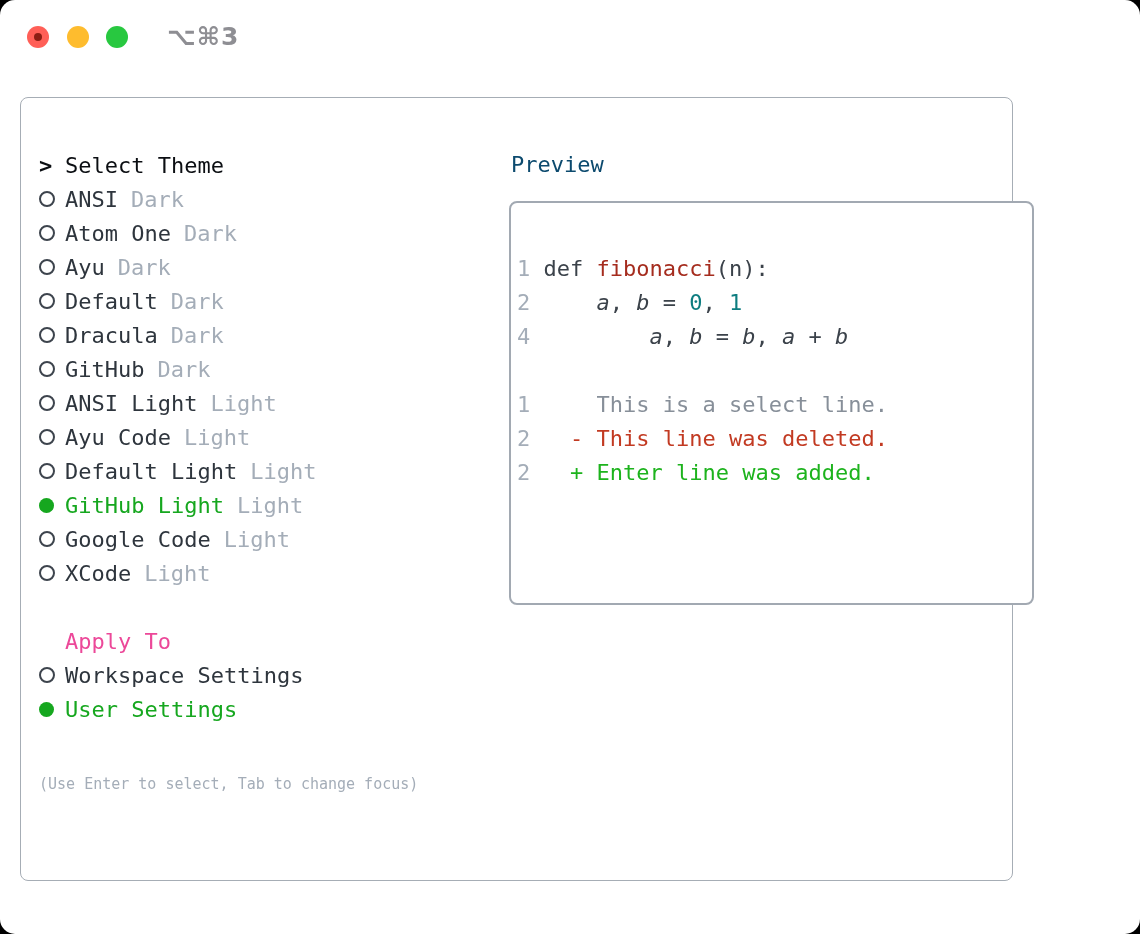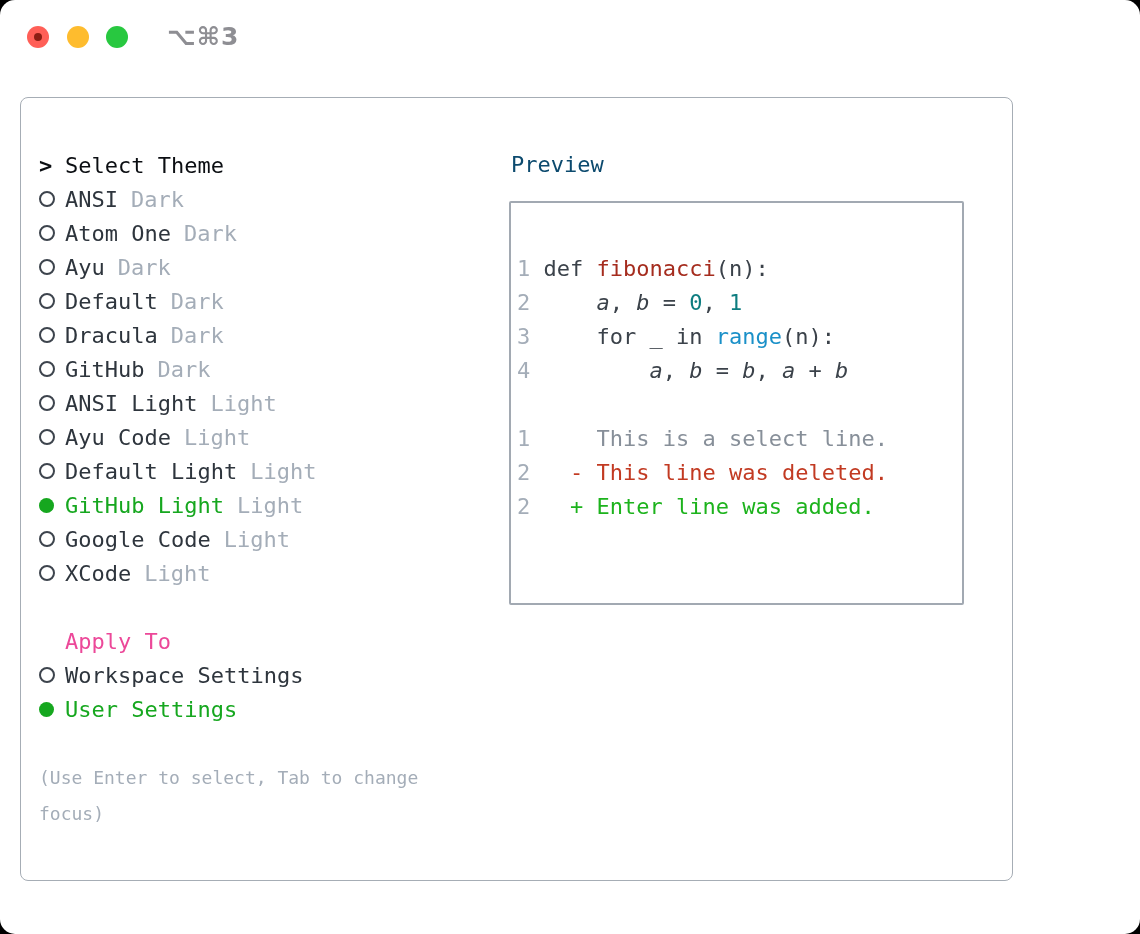--- a/index.html
+++ b/index.html
@@ -30,29 +30,29 @@
   .marker{width:26px;display:flex;align-items:center;flex:none;}
   .prompt{color:#0b0e12;font-weight:bold;}
   .header-label{color:#0b0e12;font-weight:normal;}
   .radio{width:12px;height:12px;border:2px solid #3d444d;border-radius:50%;box-sizing:content-box;}
   .radio.on{width:15px;height:15px;border:none;background:var(--accent-green);}
   .item-label{color:#2e353d;text-align:right;}
   .item-label.sel{color:var(--accent-green);}
   .suffix{color:var(--muted-gray);margin-left:13px;}
   .apply-label{color:#ec4899;}
   .spacer34{height:34px;}
-  .hint{width:410px;line-height:36px;color:var(--muted-gray);font-size:18px;white-space:pre-wrap;}
+  .hint{width:410px;line-height:48px;color:var(--muted-gray);font-size:15px;white-space:pre-wrap;}
   
   .preview-header{
     position:absolute;left:480px;top:50px;height:34px;line-height:34px;
     font-size:22px;font-weight:normal;color:#0c4a6e;margin-left:10px;
   }
   .preview-box{
-    position:absolute;left:488px;top:103px;width:455px;height:404px;
-    border:2px solid #a2a9b2;border-radius:2px;box-sizing:border-box;background:#fff;
+    position:absolute;left:488px;top:103px;width:525px;height:404px;
+    border:2px solid #a2a9b2;border-radius:8px;box-sizing:border-box;background:#fff;
     padding:49px 0 0 6px;overflow:hidden;
   }
   .code-line{height:34px;line-height:34px;font-size:22px;white-space:pre;}
   .ln{color:var(--muted-gray);}
   .tok-plain{color:var(--code-dark);}
   .tok-func{color:var(--function-red);}
   .tok-num{color:var(--number-teal);}
   .tok-call{color:var(--builtin-blue);}
   .tok-var{color:var(--code-dark);font-style:italic;}
   .diff-context{color:var(--context-gray);}
@@ -110,21 +110,20 @@
 
       <div class="hint">(Use Enter to select, Tab to change focus)</div>
     </div>
 
     <div class="preview-header">Preview</div>
 
     <div class="preview-box">
       <div id="code-lines">
           <div class="code-line"><span class="ln">1 </span><span class="tok-plain">def </span><span class="tok-func">fibonacci</span><span class="tok-plain">(n):</span></div>
           <div class="code-line"><span class="ln">2 </span><span class="tok-plain">    </span><span class="tok-var">a</span><span class="tok-plain">, </span><span class="tok-var">b</span><span class="tok-plain"> = </span><span class="tok-num">0</span><span class="tok-plain">, </span><span class="tok-num">1</span></div>
-          <div class="code-line"><span class="ln">3 </span><span class="tok-plain">    for _ in </span><span class="tok-call">range</span><span class="tok-plain">(n):</span></div>
           <div class="code-line"><span class="ln">4 </span><span class="tok-plain">        </span><span class="tok-var">a</span><span class="tok-plain">, </span><span class="tok-var">b</span><span class="tok-plain"> = </span><span class="tok-var">b</span><span class="tok-plain">, </span><span class="tok-var">a</span><span class="tok-plain"> + </span><span class="tok-var">b</span></div>
         </div>
       <div class="code-line"> </div>
       <div id="diff-lines">
           <div class="code-line"><span class="ln">1 </span><span class="diff-context">    This is a select line.</span></div>
           <div class="code-line"><span class="ln">2 </span><span class="diff-deleted">  - This line was deleted.</span></div>
           <div class="code-line"><span class="ln">2 </span><span class="diff-added">  + Enter line was added.</span></div>
         </div>
     </div>
 

